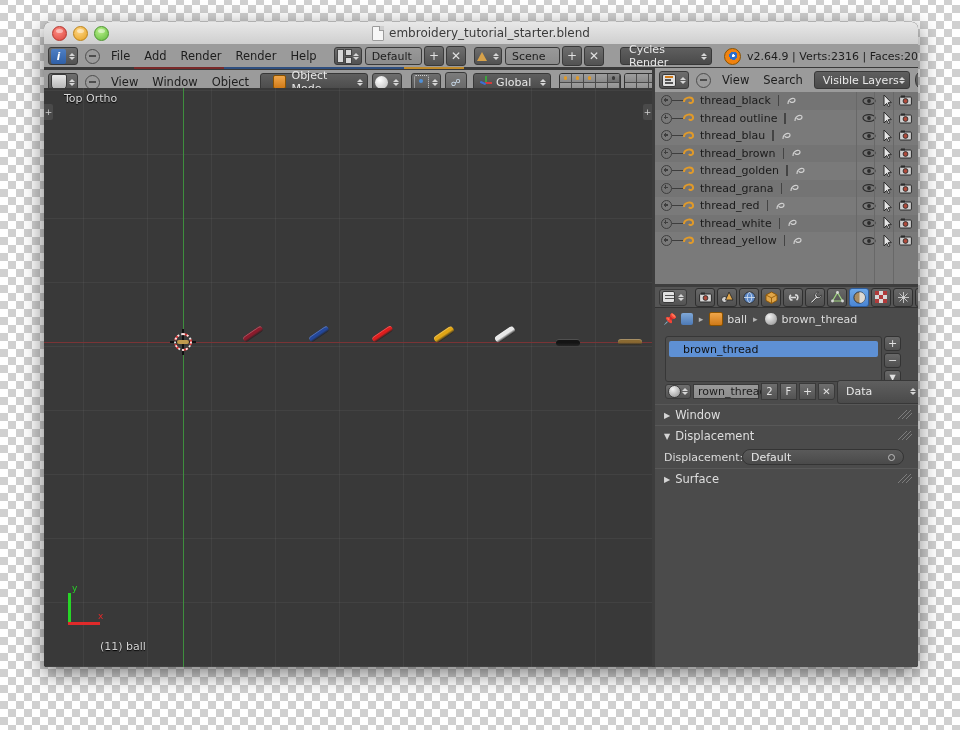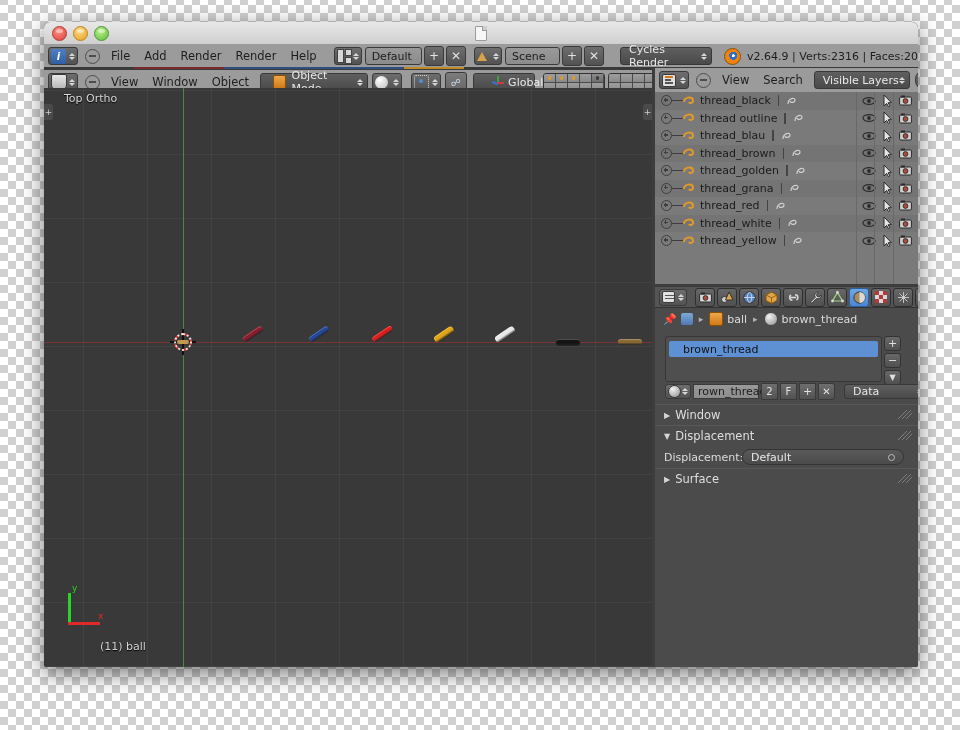--- a/index.html
+++ b/index.html
@@ -201,20 +201,21 @@
 <div id="window">
 
   <div id="titlebar">
     <div class="lights">
       <div class="light l-close"></div>
       <div class="light l-min"></div>
       <div class="light l-max"></div>
     </div>
     <div id="title-wrap">
       <span id="doc-icon"></span>
+      <span>embroidery_tutorial_starter.blend</span>
     </div>
   </div>
 
   <div id="app">
 
     <div class="hdr">
       <div class="ed-sel">
         <span style="width:15px;height:15px;border-radius:2px;background:linear-gradient(#4e7fc4,#2f5fa6);display:flex;align-items:center;justify-content:center;color:#fff;font-size:10px;font-weight:bold;font-style:italic;">i</span>
         <span class="spin">
             <i class="u"></i>
@@ -316,21 +317,21 @@
         </span>
         <span class="spin">
             <i class="u"></i>
             <i class="d"></i>
           </span>
       </div>
       <div class="sqbtn" style="margin-left:1px;width:20px;background:linear-gradient(#7c7c7c,#666);">
         <span style="font-size:10px;color:#cfe0f0;">☍</span>
       </div>
 
-      <div class="dropdown" style="margin-left:6px;width:62px;padding-left:18px;">
+      <div class="dropdown" style="margin-left:6px;width:78px;padding-left:6px;">
         <span style="display:flex;align-items:center;gap:4px;">
           <span style="width:12px;height:12px;position:relative;">
             <span style="position:absolute;left:5px;top:0;width:2px;height:7px;background:#3ea33e;"></span>
             <span style="position:absolute;left:5px;top:6px;width:7px;height:2px;background:#d23b3b;"></span>
             <span style="position:absolute;left:0;top:6px;width:6px;height:2px;background:#3b6fd2;transform:rotate(25deg);"></span>
           </span>
           <span>Global</span>
         </span>
         <span class="spin">
             <i class="u"></i>
@@ -899,21 +900,21 @@
               <span class="spin">
                   <i class="u"></i>
                   <i class="d"></i>
                 </span>
             </div>
             <div class="fieldbox" style="width:66px;height:15px;border-radius:0;padding:0 4px;">rown_thread</div>
             <div class="sqbtn" style="width:15px;height:15px;border-radius:0;font-size:10px;">2</div>
             <div class="sqbtn" style="width:15px;height:15px;border-radius:0;font-size:10px;">F</div>
             <div class="sqbtn" style="width:15px;height:15px;border-radius:0;font-size:11px;">+</div>
             <div class="sqbtn" style="width:15px;height:15px;border-radius:0 3px 3px 0;font-size:10px;">✕</div>
-            <div class="dropdown" style="margin-left:7px;width:84px;height:15px;">
+            <div class="dropdown" style="width:84px;height:24px;">
               <span>Data</span>
               <span class="spin">
                   <i class="u"></i>
                   <i class="d"></i>
                 </span>
             </div>
           </div>
 
           <div style="position:absolute;left:0;right:0;top:96px;">
             <div class="panel-hdr">

